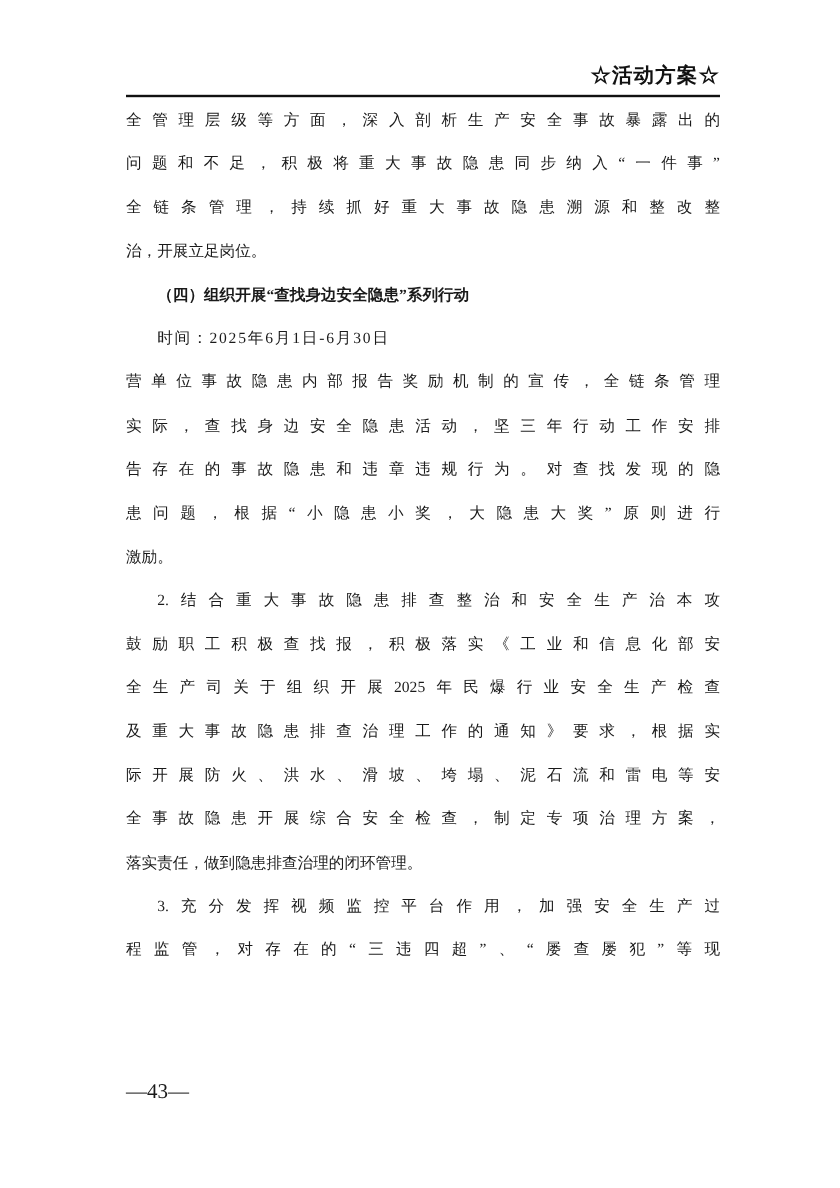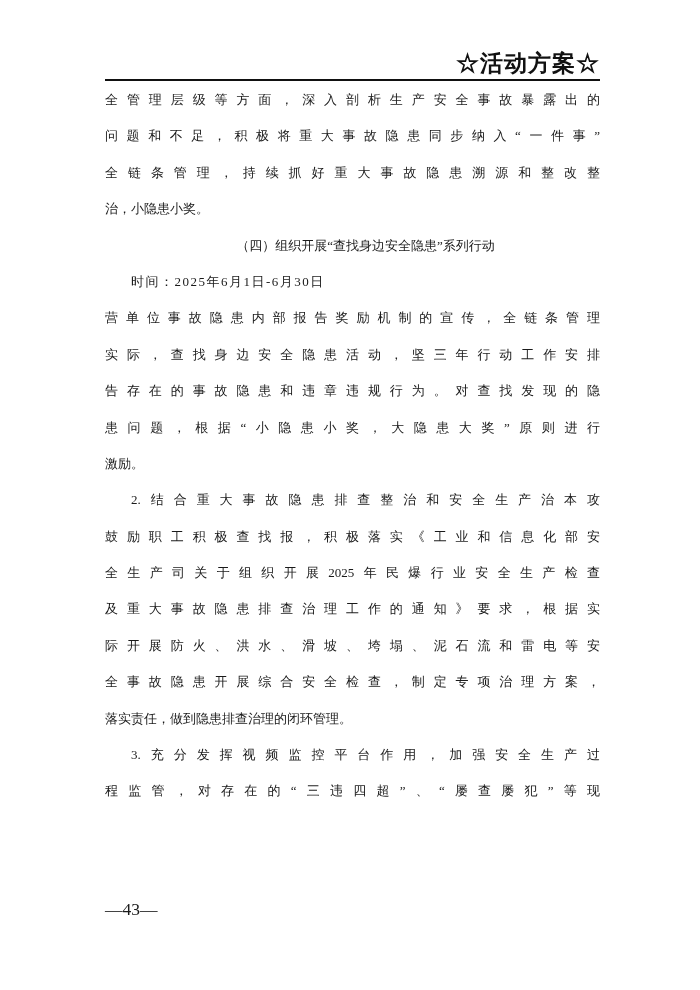--- a/index.html
+++ b/index.html
@@ -19,21 +19,21 @@
   .content {
     position: absolute;
     left: 105px;
     top: 50px;
     width: 495px;
   }
   .header-title {
     text-align: right;
     font-family: "Liberation Sans", sans-serif;
     font-weight: bold;
-    font-size: 23px;
+    font-size: 17px;
     line-height: 26px;
     letter-spacing: 1px;
     color: #111111;
     margin-bottom: 3px;
   }
   .header-rule {
     border-top: 2px solid #111111;
     height: 0;
     margin-bottom: 1px;
   }
@@ -44,21 +44,21 @@
     white-space: nowrap;
     color: #1a1a1a;
   }
   .j {
     white-space: normal;
     text-align: justify;
     text-align-last: justify;
     text-justify: inter-character;
   }
   .ind { text-indent: 2em; }
-  .hd  { font-weight: normal; text-align: center; }
+  .hd  { font-weight: bold; }
   .ls  { letter-spacing: 1.5px; }
   .footer {
     position: absolute;
     top: 899px;
     left: 105px;
     width: 495px;
     text-align: left;
     font-size: 17.5px;
     line-height: 20px;
     color: #1a1a1a;
@@ -72,21 +72,21 @@
 
     <div class="header">
       <div class="header-title">☆活动方案☆</div>
       <div class="header-rule"></div>
     </div>
 
     <div class="body-text">
       <div class="line j">全管理层级等方面，深入剖析生产安全事故暴露出的</div>
       <div class="line j">问题和不足，积极将重大事故隐患同步纳入“一件事”</div>
       <div class="line j">全链条管理，持续抓好重大事故隐患溯源和整改整</div>
-      <div class="line">治，小隐患小奖。</div>
+      <div class="line">治，开展立足岗位。</div>
       <div class="line ind hd">（四）组织开展“查找身边安全隐患”系列行动</div>
       <div class="line ind ls">时间：2025年6月1日-6月30日</div>
       <div class="line j">营单位事故隐患内部报告奖励机制的宣传，全链条管理</div>
       <div class="line j">实际，查找身边安全隐患活动，坚三年行动工作安排</div>
       <div class="line j">告存在的事故隐患和违章违规行为。对查找发现的隐</div>
       <div class="line j">患问题，根据“小隐患小奖，大隐患大奖”原则进行</div>
       <div class="line">激励。</div>
       <div class="line j ind">2.结合重大事故隐患排查整治和安全生产治本攻</div>
       <div class="line j">鼓励职工积极查找报，积极落实《工业和信息化部安</div>
       <div class="line j">全生产司关于组织开展2025年民爆行业安全生产检查</div>

